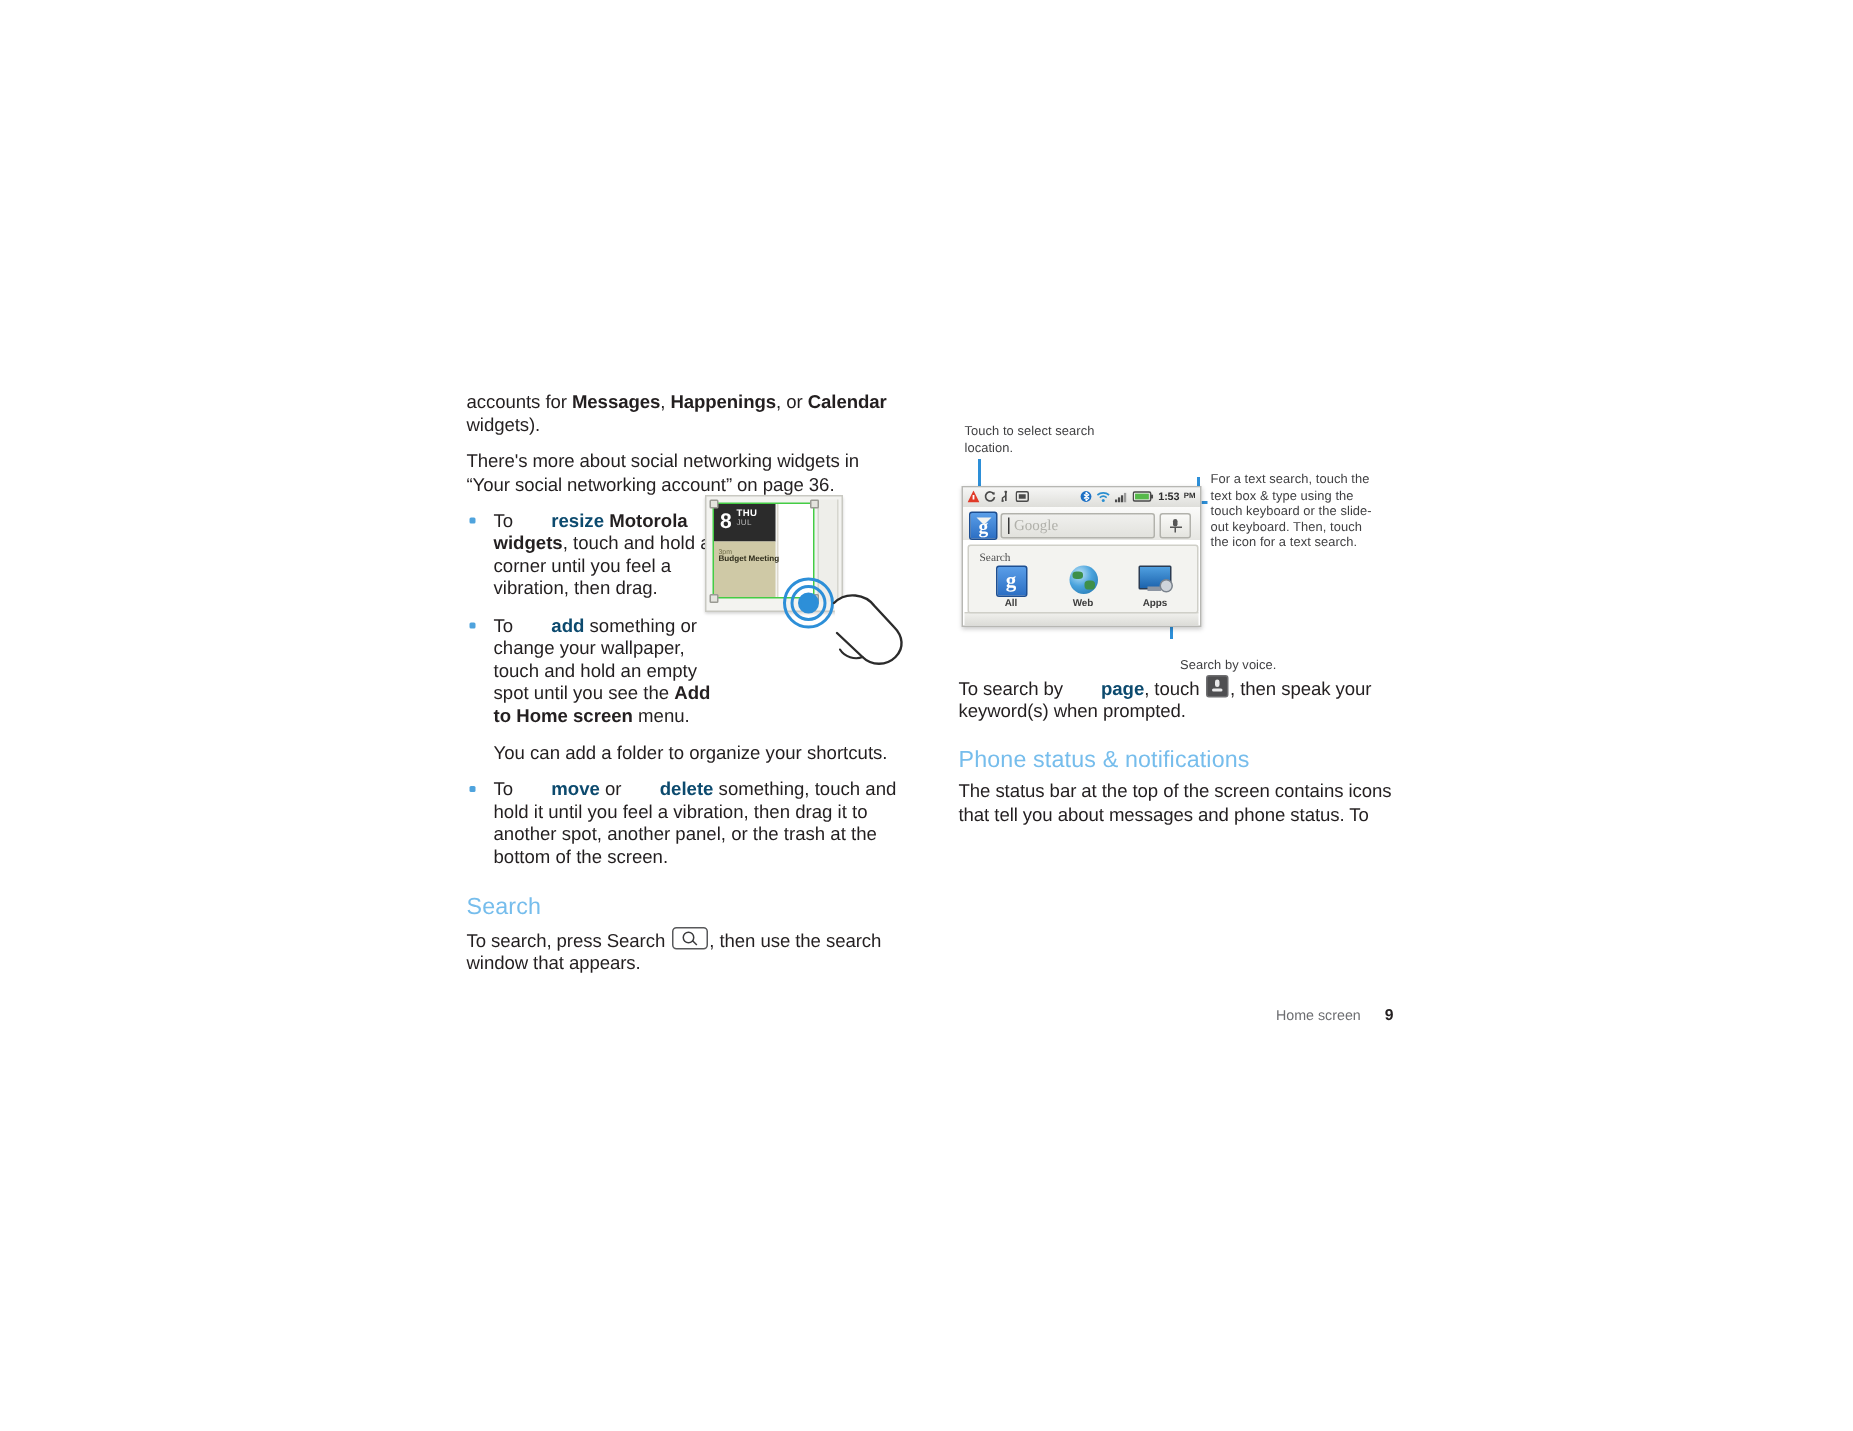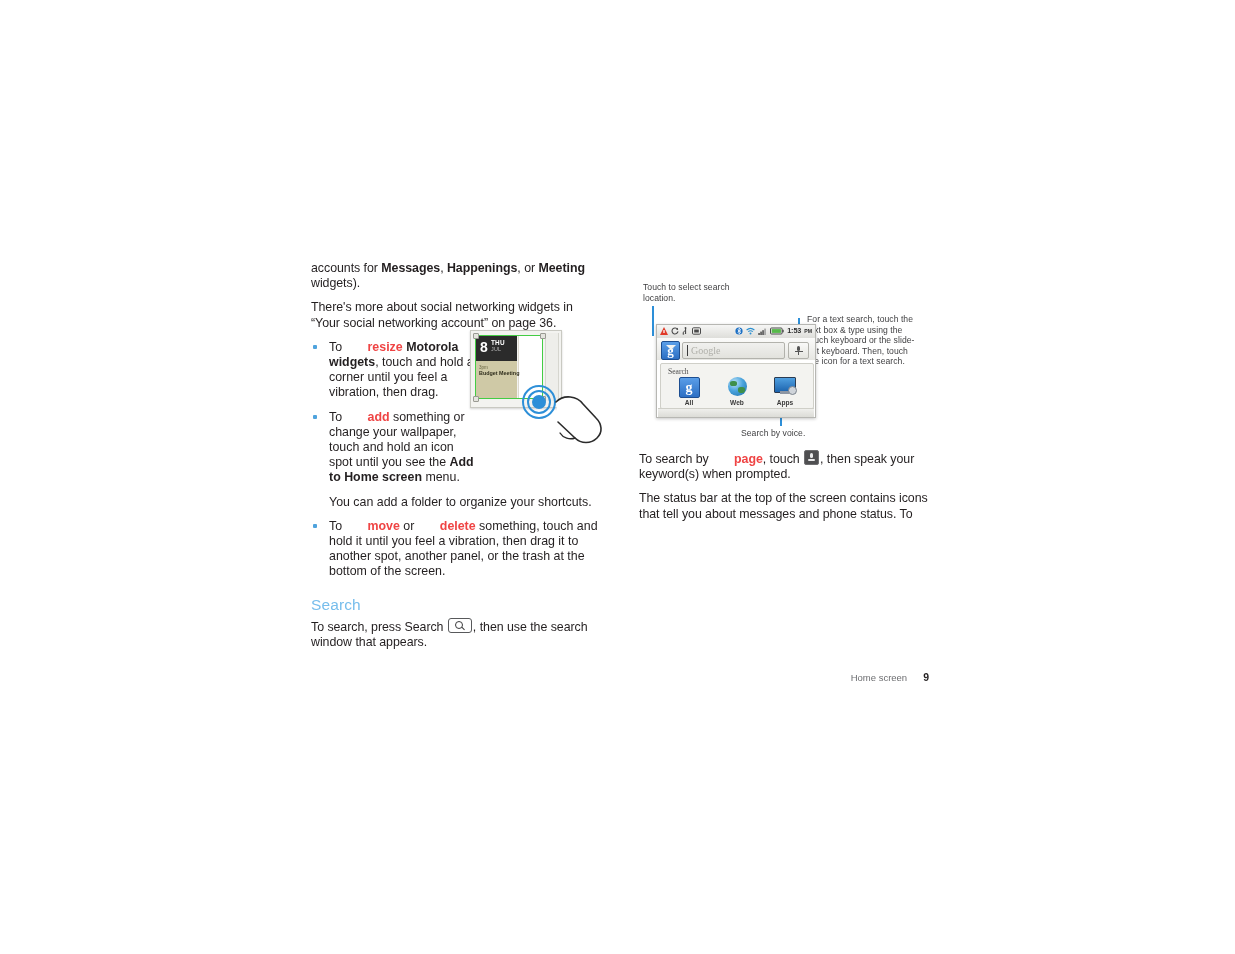--- a/index.html
+++ b/index.html
@@ -39,21 +39,21 @@
 
   
   p.body {
     margin: 0 0 9px 0;
     font-size: 12.4px;
     line-height: 15.2px;
     color: #231f20;
     letter-spacing: -0.05px;
   }
   .b { font-weight: bold; }
-  .link { color: #ef4444; font-weight: bold; padding-left: 22px; }
+  .link { color: #0c4a6e; font-weight: bold; padding-left: 22px; }
   h2.sect {
     margin: 16px 0 4px 0;
     font-size: 15.5px;
     font-weight: normal;
     color: #76bdec;
     letter-spacing: 0.1px;
   }
   ul.bullets {
     margin: 0;
     padding: 0;
@@ -293,32 +293,32 @@
   }
   .callout {
     position: absolute;
     font-size: 8.6px;
     line-height: 10.6px;
     color: #3f3f41;
     letter-spacing: 0.05px;
   }
   .co-top   { left: 4px;  top: 0px;   width: 110px; }
   .co-right { left: 168px; top: 32px;  width: 115px; }
-  .co-bot   { left: 102px; top: 146px; width: 110px; text-align: left;}
+  .co-bot   { left: 102px; top: 156px; width: 110px; text-align: right;}
 
   .lead {
     position: absolute;
     background: #2d8fd8;
   }
   .lead.v { width: 1.6px; }
   .lead.h { height: 1.6px; }
 
   .phone {
     position: absolute;
-    left: 17px; top: 42px;
+    left: 2px; top: 42px;
     width: 158px; height: 92px;
     background: #ffffff;
     border: 1px solid #b7b7b3;
     box-shadow: 0 1px 3px rgba(0,0,0,0.22);
     overflow: hidden;
   }
   .statusbar {
     position: absolute;
     left: 0; top: 0;
     width: 158px; height: 13px;
@@ -539,33 +539,33 @@
     font-size: 10.5px;
   }
 </style>
 </head>
 <body>
 
 <div class="page">
 
   <div class="col-left">
 
-    <p class="body"><span>accounts for </span><span class="b">Messages</span><span>, </span><span class="b">Happenings</span><span>, or </span><span class="b">Meeting</span><br><span>widgets).</span></p>
+    <p class="body"><span>accounts for </span><span class="b">Messages</span><span>, </span><span class="b">Happenings</span><span>, or </span><span class="b">Calendar</span><br><span>widgets).</span></p>
 
     <p class="body">There's more about social networking widgets in “Your social networking account” on page 36.</p>
 
     <ul class="bullets">
       <li>
         <span class="dot"></span>
         <span class="narrow" style="display:inline-block;"><span>To </span><span class="link">resize</span><span> </span><span class="b">Motorola widgets</span><span>, touch and hold a corner until you feel a vibration, then drag.</span></span>
       </li>
 
       <li style="margin-top:9px;">
         <span class="dot"></span>
-        <span class="narrow" style="display:inline-block;"><span>To </span><span class="link">add</span><span> something or change your wallpaper, touch and hold an icon spot until you see the </span><span class="b">Add to Home screen</span><span> menu.</span></span>
+        <span class="narrow" style="display:inline-block;"><span>To </span><span class="link">add</span><span> something or change your wallpaper, touch and hold an empty spot until you see the </span><span class="b">Add to Home screen</span><span> menu.</span></span>
       </li>
     </ul>
 
     <p class="indent-note">You can add a folder to organize your shortcuts.</p>
 
     <ul class="bullets">
       <li>
         <span class="dot"></span>
         <span>To </span><span class="link">move</span><span> or </span><span class="link">delete</span><span> something, touch and hold it until you feel a vibration, then drag it to another spot, another panel, or the trash at the bottom of the screen.</span>
       </li>
@@ -712,20 +712,21 @@
 
       <div class="tray"></div>
     </div>
   </div>
 
   <div class="col-right" style="top:450px;">
 
     <p class="body"><span>To search by </span><span class="link">page</span><span>, touch </span><span class="chip"><span class="mic-head"></span><span class="mic-base"></span></span><span>, then speak your keyword(s) when prompted.</span></p>
 
 
+    <h2 class="sect">Phone status &amp; notifications</h2>
 
     <p class="body">The status bar at the top of the screen contains icons that tell you about messages and phone status. To</p>
   </div>
 
   <div class="footer">
     <span>Home screen</span><span class="pg">9</span>
   </div>
 
 </div>
 

